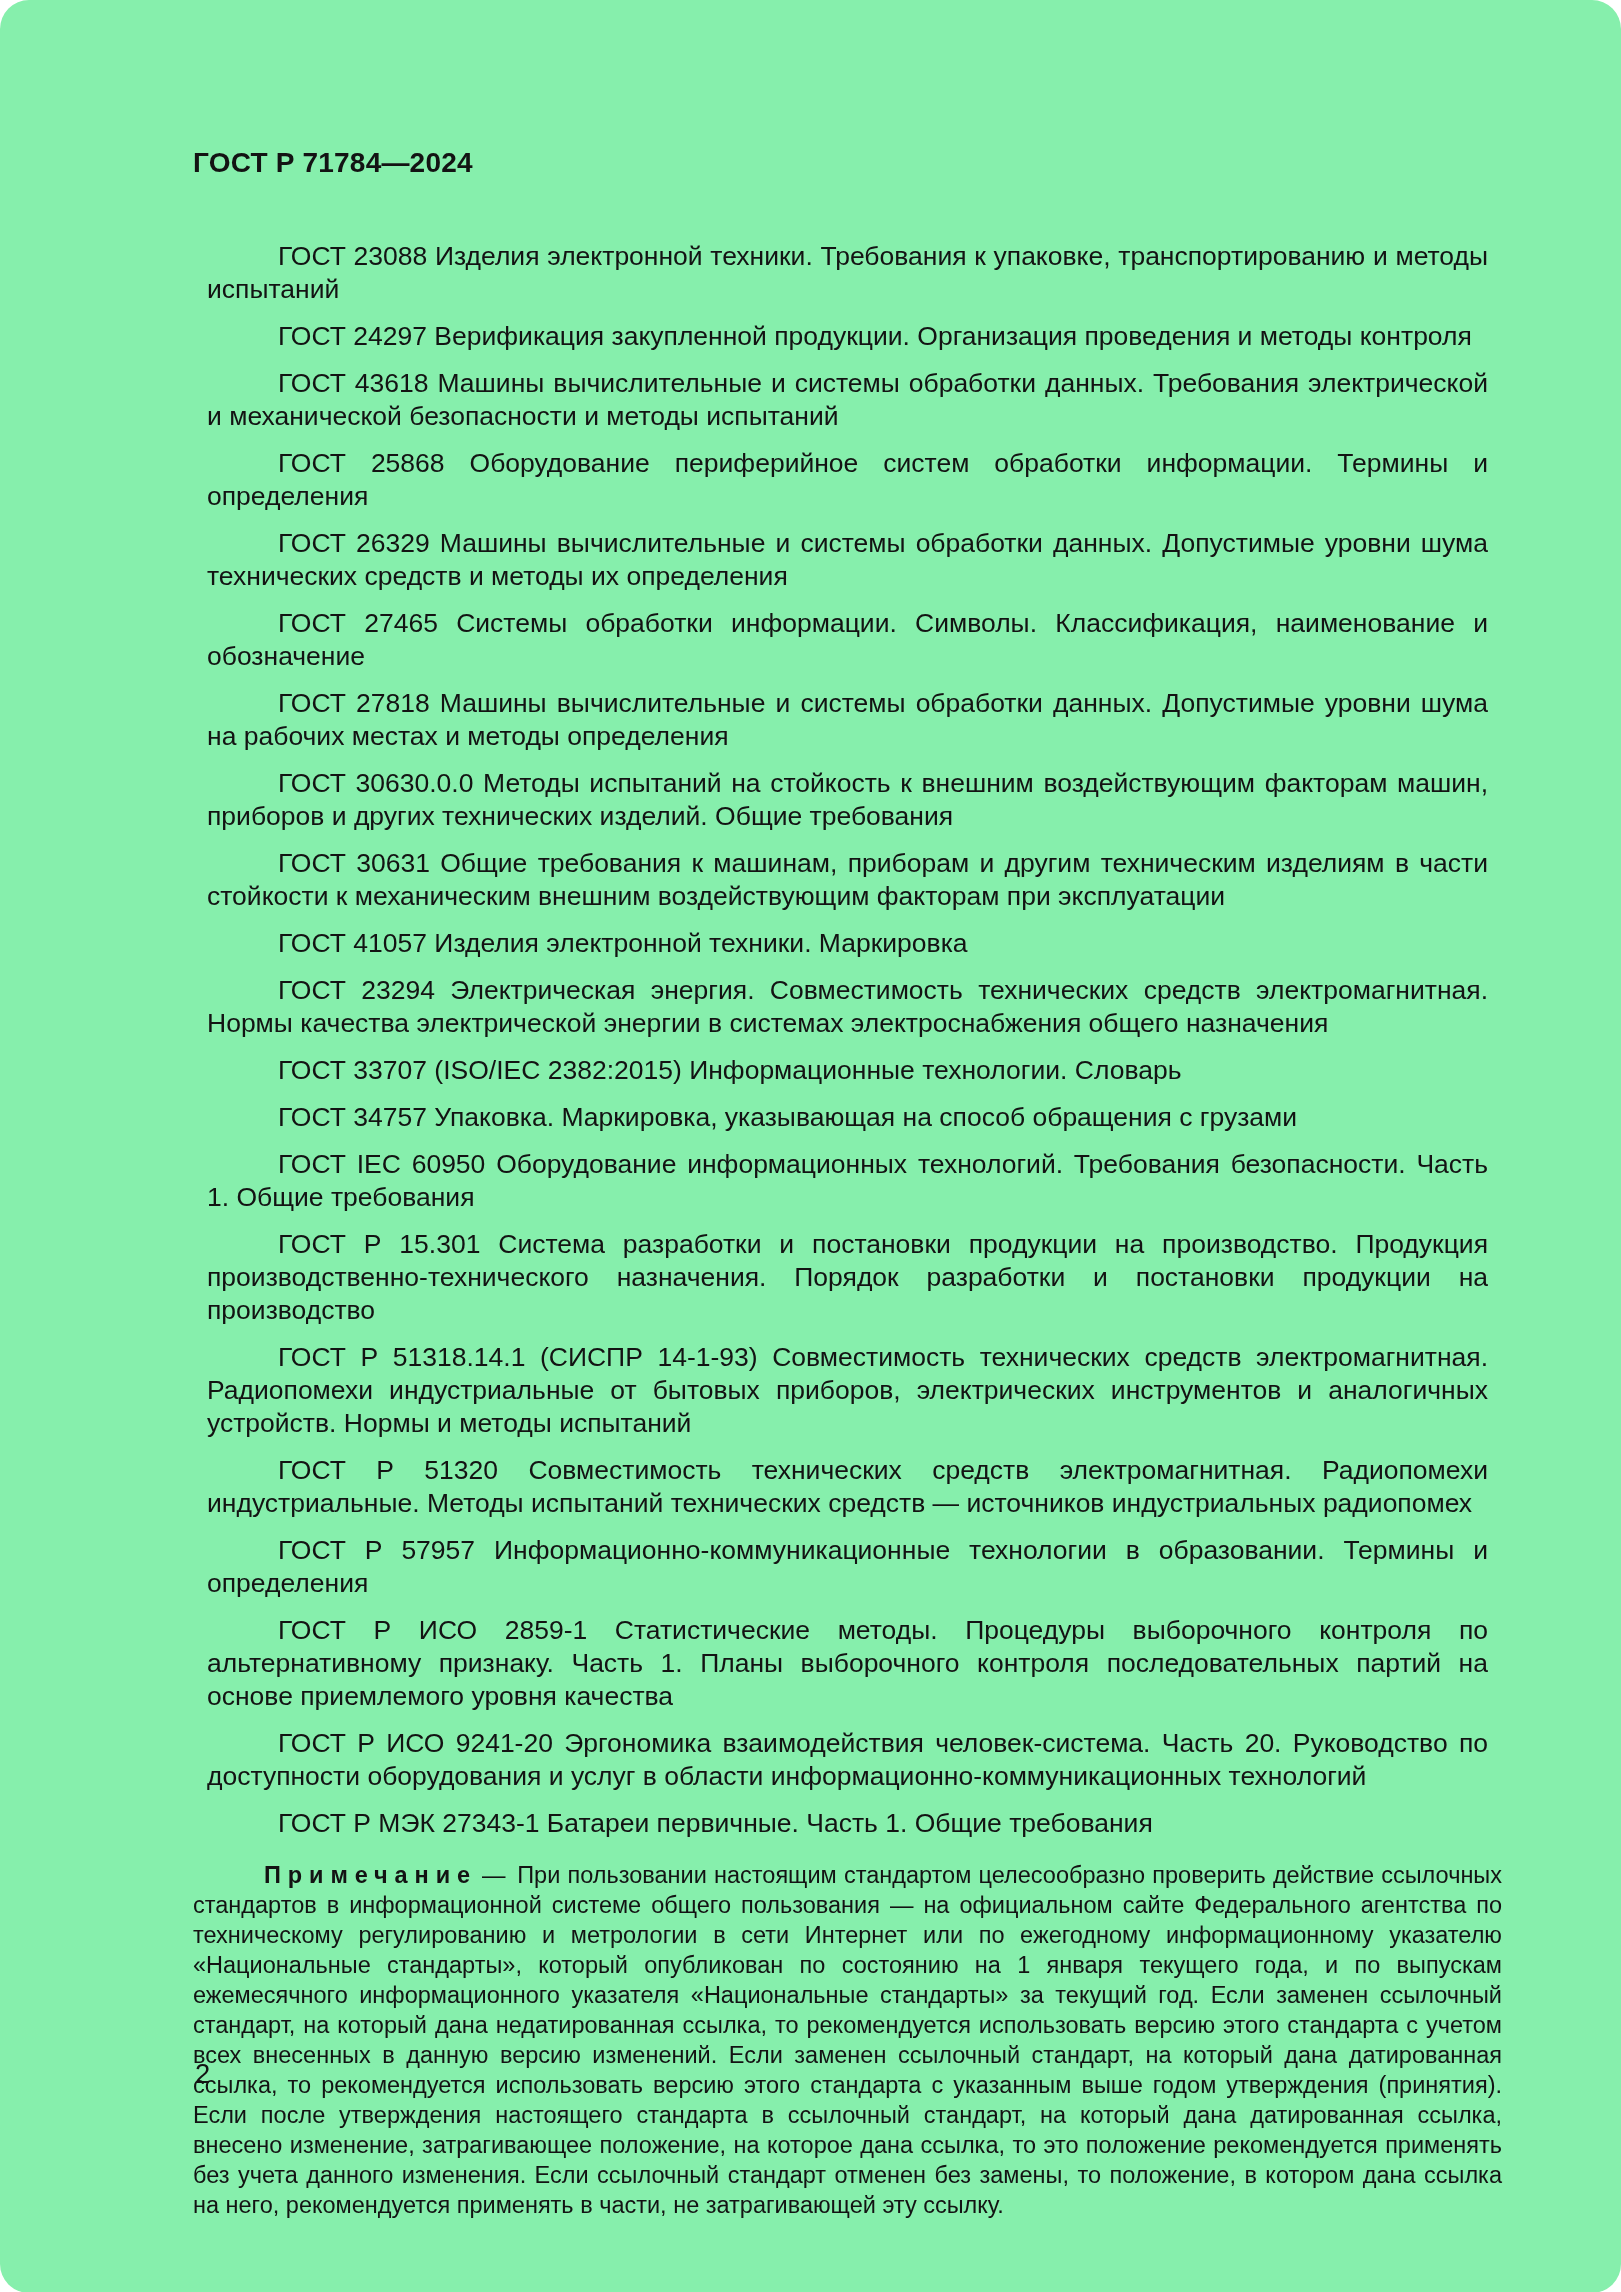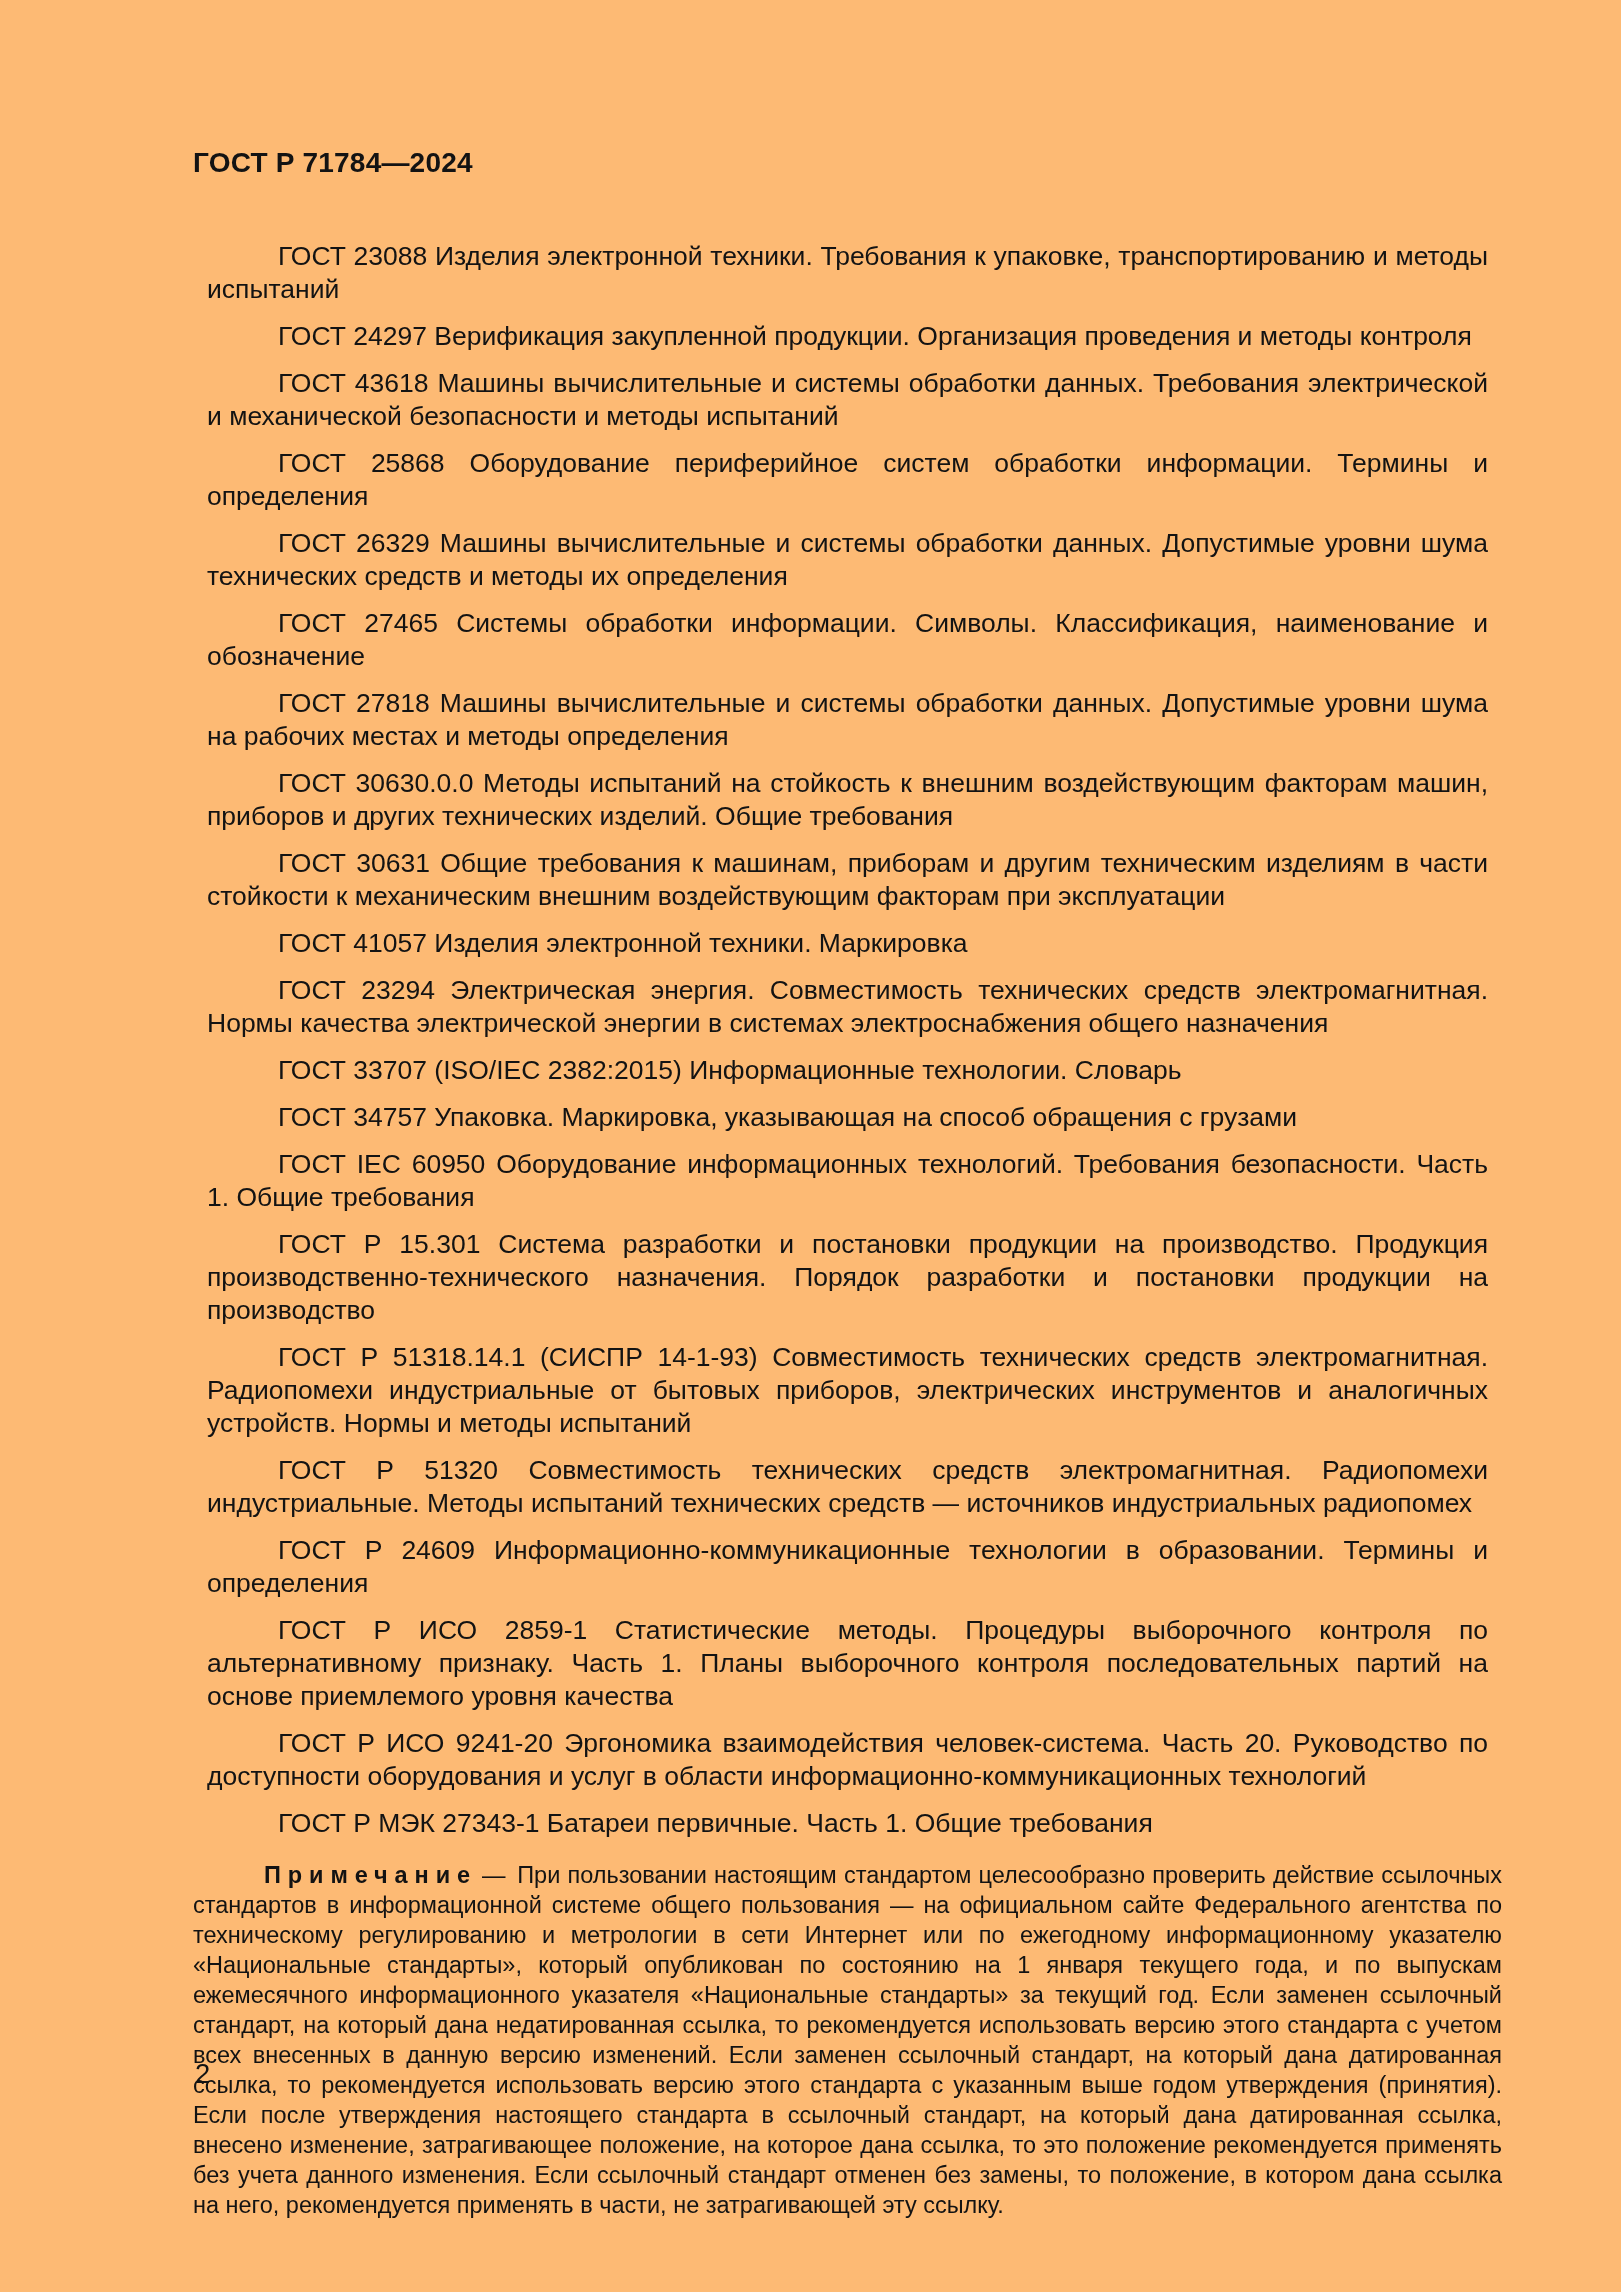--- a/index.html
+++ b/index.html
@@ -4,24 +4,25 @@
 <style>
   html, body {
     margin: 0;
     padding: 0;
     background: #ffffff;
   }
   .page {
     position: relative;
     width: 1621px;
     height: 2293px;
-    background: #fdba74;
+    background: #86efac;
     overflow: hidden;
     font-family: "Liberation Sans", "DejaVu Sans", sans-serif;
     color: #131313;
+    border-radius: 29px;
   }
   .doc-header {
     position: absolute;
     left: 193px;
     top: 147px;
     font-size: 28px;
     font-weight: bold;
     letter-spacing: 0.2px;
     white-space: nowrap;
   }
@@ -80,21 +81,21 @@
       <p class="ref">ГОСТ 30630.0.0 Методы испытаний на стойкость к внешним воздействующим факторам машин, приборов и других технических изделий. Общие требования</p>
       <p class="ref">ГОСТ 30631 Общие требования к машинам, приборам и другим техническим изделиям в части стойкости к механическим внешним воздействующим факторам при эксплуатации</p>
       <p class="ref">ГОСТ 41057 Изделия электронной техники. Маркировка</p>
       <p class="ref">ГОСТ 23294 Электрическая энергия. Совместимость технических средств электромагнитная. Нормы качества электрической энергии в системах электроснабжения общего назначения</p>
       <p class="ref">ГОСТ 33707 (ISO/IEC 2382:2015) Информационные технологии. Словарь</p>
       <p class="ref">ГОСТ 34757 Упаковка. Маркировка, указывающая на способ обращения с грузами</p>
       <p class="ref">ГОСТ IEC 60950 Оборудование информационных технологий. Требования безопасности. Часть 1. Общие требования</p>
       <p class="ref">ГОСТ Р 15.301 Система разработки и постановки продукции на производство. Продукция производственно-технического назначения. Порядок разработки и постановки продукции на производство</p>
       <p class="ref">ГОСТ Р 51318.14.1 (СИСПР 14-1-93) Совместимость технических средств электромагнитная. Радиопомехи индустриальные от бытовых приборов, электрических инструментов и аналогичных устройств. Нормы и методы испытаний</p>
       <p class="ref">ГОСТ Р 51320 Совместимость технических средств электромагнитная. Радиопомехи индустриальные. Методы испытаний технических средств — источников индустриальных радиопомех</p>
-      <p class="ref">ГОСТ Р 24609 Информационно-коммуникационные технологии в образовании. Термины и определения</p>
+      <p class="ref">ГОСТ Р 57957 Информационно-коммуникационные технологии в образовании. Термины и определения</p>
       <p class="ref">ГОСТ Р ИСО 2859-1 Статистические методы. Процедуры выборочного контроля по альтернативному признаку. Часть 1. Планы выборочного контроля последовательных партий на основе приемлемого уровня качества</p>
       <p class="ref">ГОСТ Р ИСО 9241-20 Эргономика взаимодействия человек-система. Часть 20. Руководство по доступности оборудования и услуг в области информационно-коммуникационных технологий</p>
       <p class="ref">ГОСТ Р МЭК 27343-1 Батареи первичные. Часть 1. Общие требования</p>
     </div>
 
     <p class="note"><span class="note-label">Примечание</span><span class="note-dash">—</span><span class="note-body">При пользовании настоящим стандартом целесообразно проверить действие ссылочных стандартов в информационной системе общего пользования — на официальном сайте Федерального агентства по техническому регулированию и метрологии в сети Интернет или по ежегодному информационному указателю «Национальные стандарты», который опубликован по состоянию на 1 января текущего года, и по выпускам ежемесячного информационного указателя «Национальные стандарты» за текущий год. Если заменен ссылочный стандарт, на который дана недатированная ссылка, то рекомендуется использовать версию этого стандарта с учетом всех внесенных в данную версию изменений. Если заменен ссылочный стандарт, на который дана датированная ссылка, то рекомендуется использовать версию этого стандарта с указанным выше годом утверждения (принятия). Если после утверждения настоящего стандарта в ссылочный стандарт, на который дана датированная ссылка, внесено изменение, затрагивающее положение, на которое дана ссылка, то это положение рекомендуется применять без учета данного изменения. Если ссылочный стандарт отменен без замены, то положение, в котором дана ссылка на него, рекомендуется применять в части, не затрагивающей эту ссылку.</span></p>
   </div>
 
   <div class="page-number">2</div>
 

